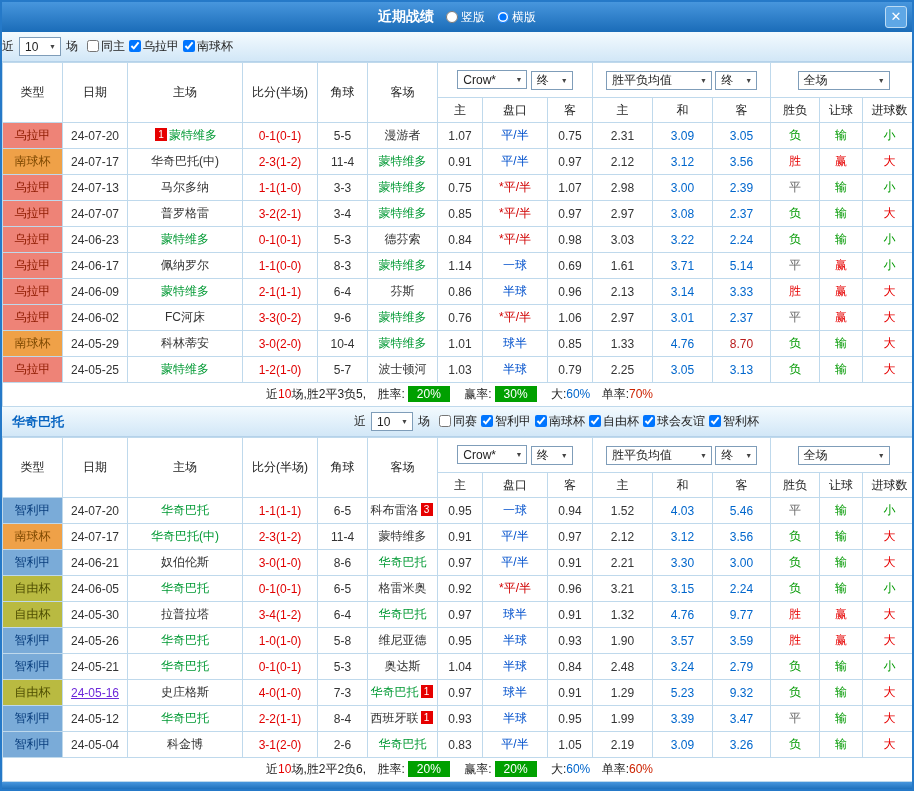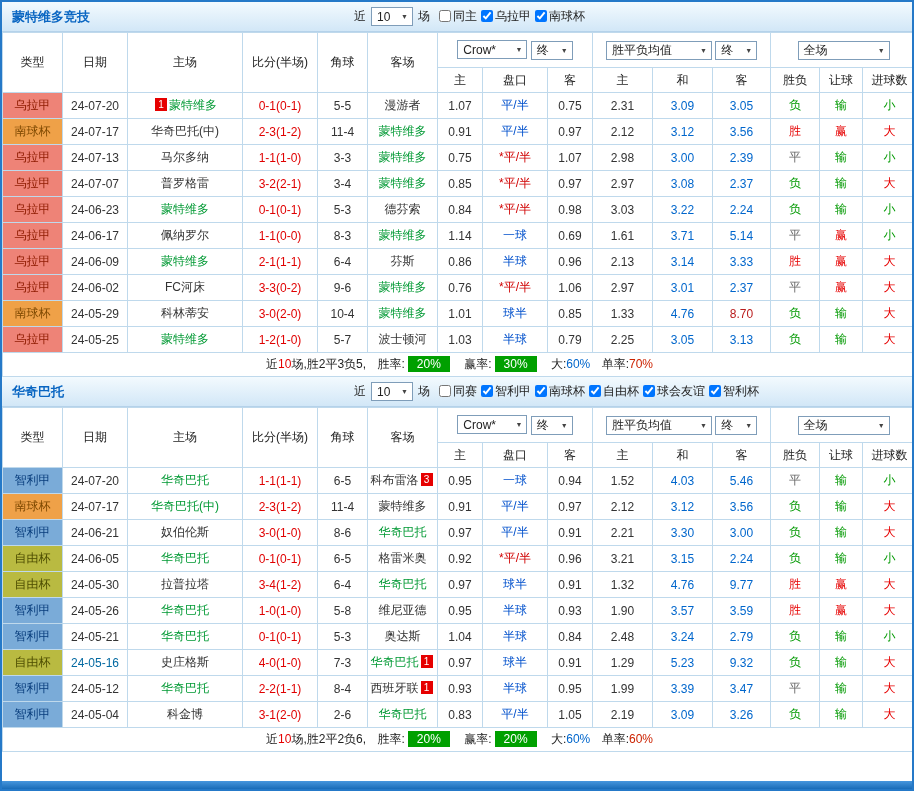--- a/index.html
+++ b/index.html
@@ -46,23 +46,36 @@
   .darkred { color:#cc2200; }
   .lbl { margin-left:8px; }
 
   .bottombar { margin-top:auto; flex:0 0 8px; background:linear-gradient(180deg,#4796dd,#1a6cb8); }
 </style>
 </head>
 <body>
 
 <div class="window">
 
+  <div class="titlebar">
+    <span class="title">近期战绩</span>
+    <label class="radio-label">
+      <input type="radio" name="layout-mode" style="">
+      <span>竖版</span>
+    </label>
+    <label class="radio-label">
+      <input type="radio" name="layout-mode" checked="" style="">
+      <span>横版</span>
+    </label>
+    <div class="close-btn">
+      <span>✕</span>
+    </div>
+  </div>
 
   <div class="section-bar">
-    <div class="team-name">蒙特维多竞技</div>
     <div class="filter">
       <span>近</span>
       <span class="dd dd-count">
         <span>10</span>
         <span class="caret">▼</span>
       </span>
       <span>场</span>
       <span><label class="cbx">
             <input type="checkbox" style="">
             <span>同主</span>
@@ -537,21 +550,21 @@
           <td style="color: rgb(51, 51, 51);">0.84</td>
           <td style="color: rgb(51, 51, 51);">2.48</td>
           <td style="color: rgb(0, 102, 204);">3.24</td>
           <td style="color: rgb(0, 102, 204);">2.79</td>
           <td style="color: rgb(0, 153, 0);">负</td>
           <td style="color: rgb(0, 153, 0);">输</td>
           <td style="color: rgb(0, 153, 0);">小</td>
         </tr>
         <tr>
           <td style="background: rgb(185, 186, 65); color: rgb(76, 76, 0);">自由杯</td>
-          <td style="color: #0369a1;">24-05-16</td>
+          <td style="color: #6d28d9; text-decoration: underline;">24-05-16</td>
           <td><span style="color: rgb(51, 51, 51);">史庄格斯</span></td>
           <td style="color: rgb(224, 0, 0);">4-0(1-0)</td>
           <td style="color: rgb(51, 51, 51);">7-3</td>
           <td><span style="color: rgb(0, 153, 51);">华奇巴托</span><span class="card-badge">1</span></td>
           <td style="color: rgb(51, 51, 51);">0.97</td>
           <td style="color: rgb(0, 80, 204);">球半</td>
           <td style="color: rgb(51, 51, 51);">0.91</td>
           <td style="color: rgb(51, 51, 51);">1.29</td>
           <td style="color: rgb(0, 102, 204);">5.23</td>
           <td style="color: rgb(0, 102, 204);">9.32</td>

